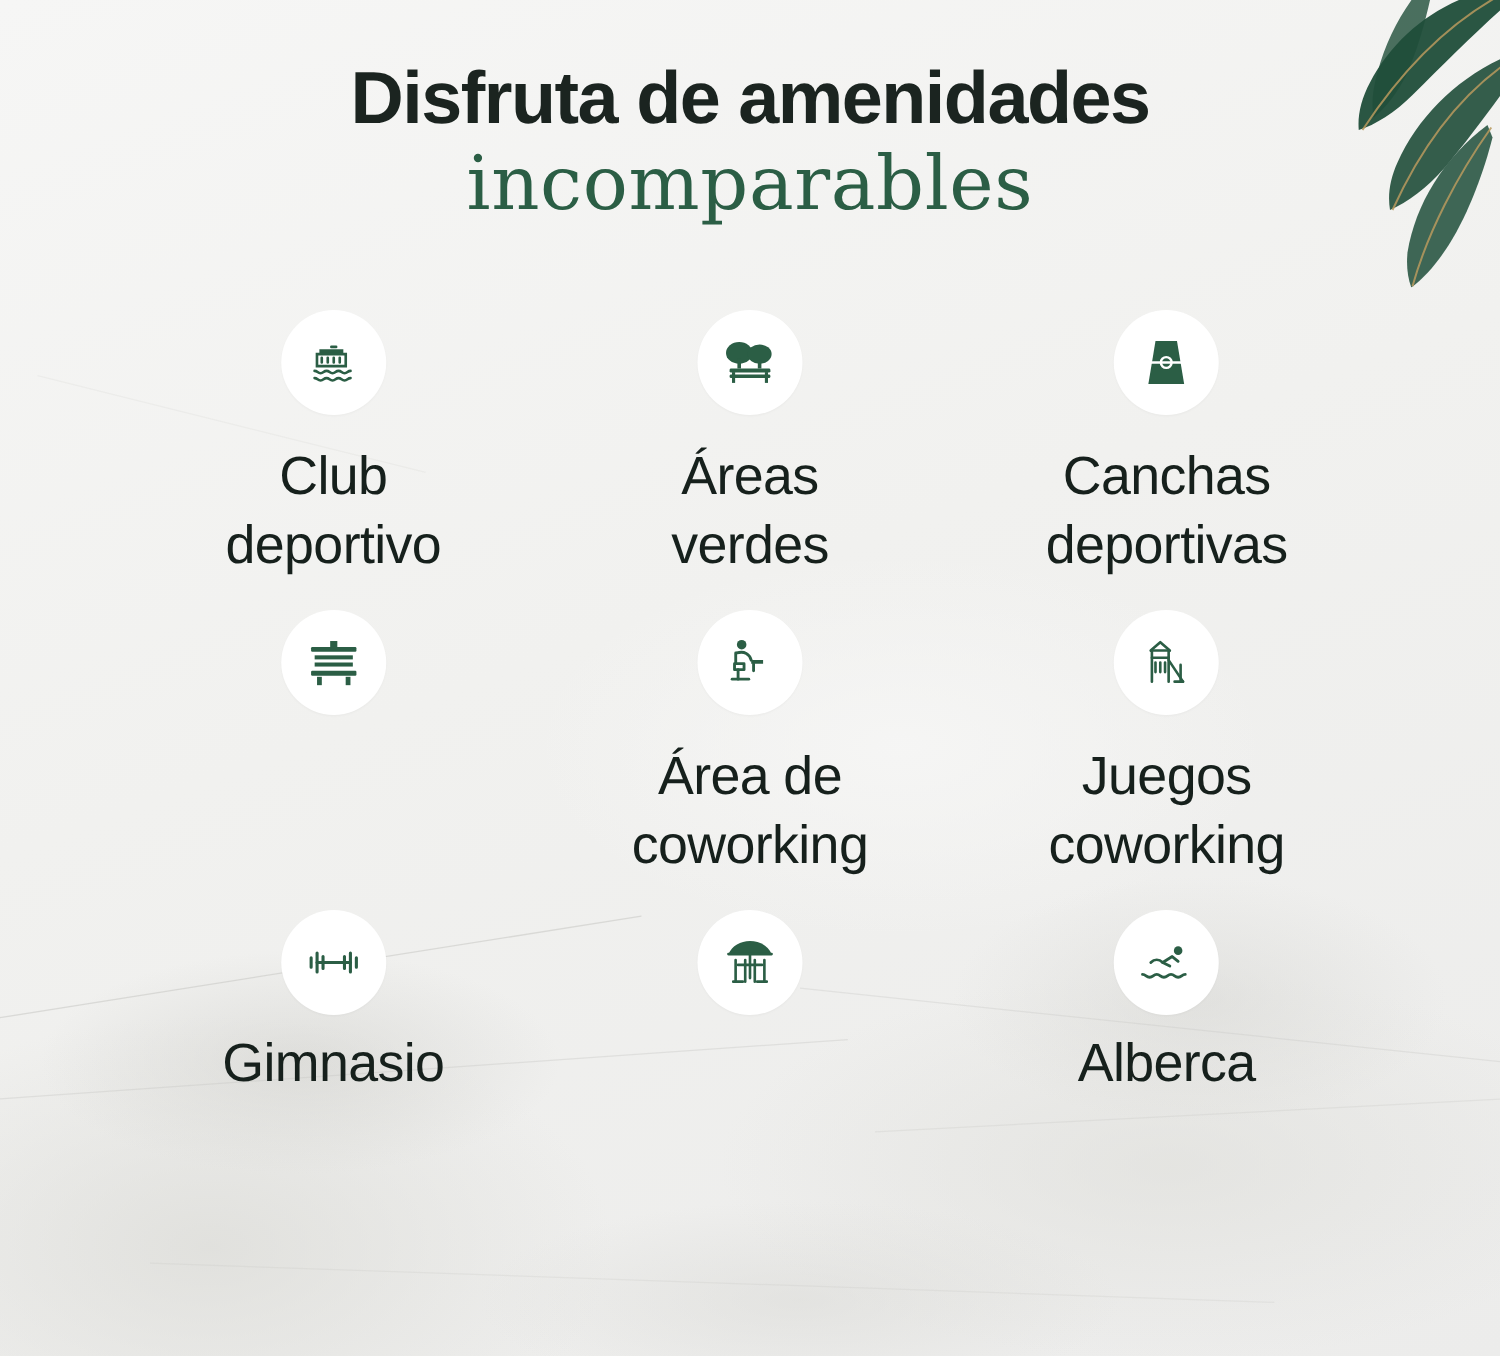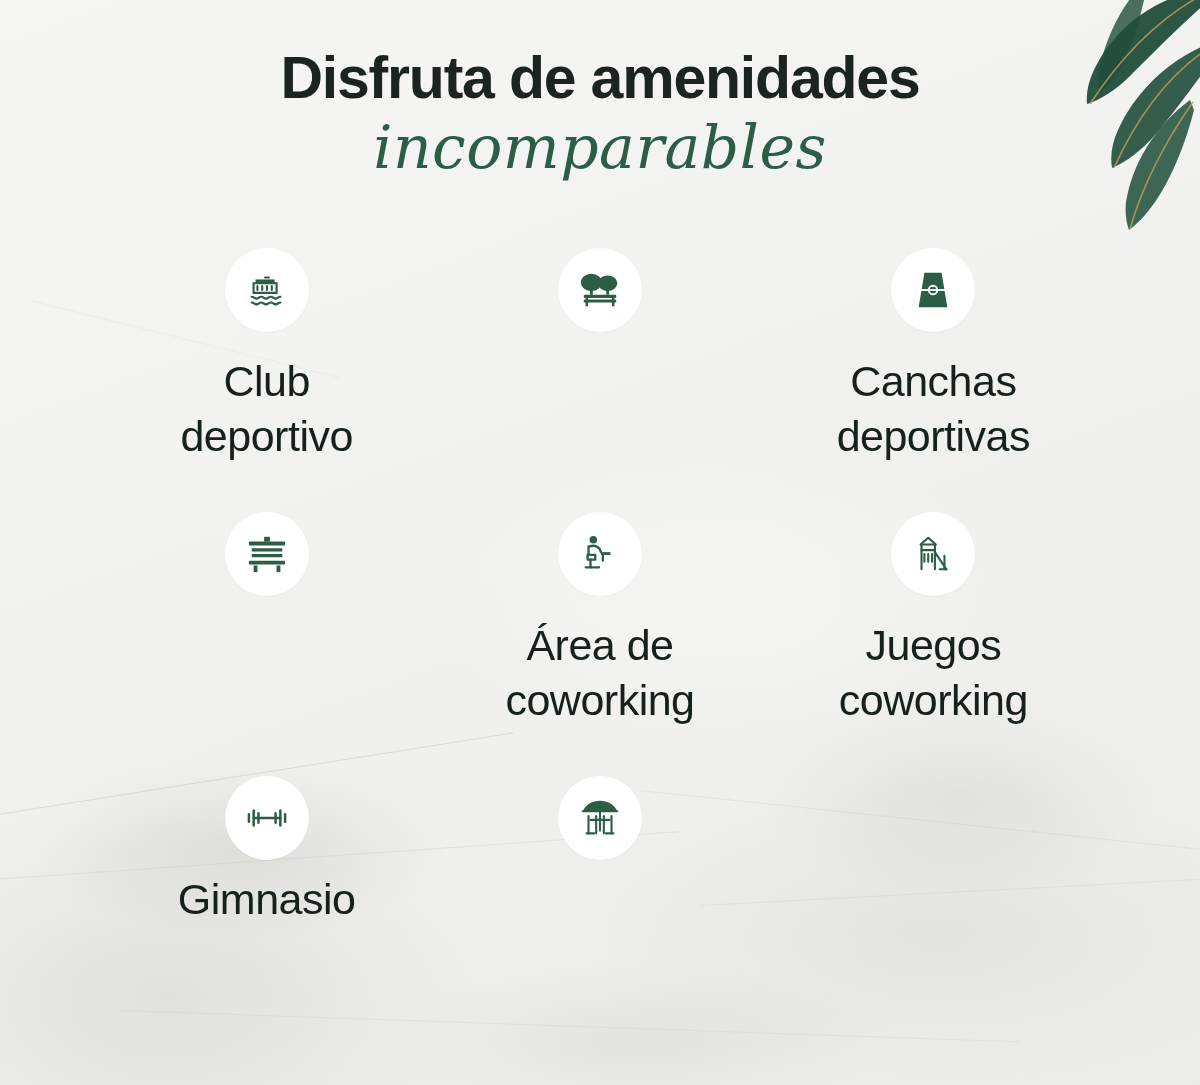--- a/index.html
+++ b/index.html
@@ -73,36 +73,35 @@
     font-weight: 700;
     font-size: 59px;
     letter-spacing: -1.2px;
     color: #1b2420;
     line-height: 1.05;
   }
   .headline .line2 {
     display: block;
     margin-top: 6px;
     font-family: "DejaVu Serif", serif;
-    font-style: italic;
     font-weight: 400;
     font-size: 60px;
     letter-spacing: 0.5px;
     color: #2b5e45;
     line-height: 1.05;
   }
 
   .grid {
     position: absolute;
     top: 248px;
     left: 100px;
     width: 1000px;
     display: grid;
     grid-template-columns: repeat(3, 1fr);
-    row-gap: 48px;
+    row-gap: 24px;
   }
   .cell {
     display: flex;
     flex-direction: column;
     align-items: center;
   }
   .badge {
     width: 84px;
     height: 84px;
     border-radius: 50%;
@@ -187,20 +186,22 @@
             <ellipse cx="33" cy="16" rx="10" ry="8"></ellipse>
             <rect x="14.5" y="20" width="3" height="8"></rect>
             <rect x="31.5" y="21" width="3" height="7"></rect>
             <rect x="8" y="28" width="34" height="3.4" rx="1.2"></rect>
             <rect x="8" y="33" width="34" height="3" rx="1.2"></rect>
             <rect x="10" y="31" width="2.6" height="9"></rect>
             <rect x="37.4" y="31" width="2.6" height="9"></rect>
           </g>
         </svg>
       </div>
+      <div class="label">Áreas
+verdes</div>
     </div>
 
     <div class="cell">
       <div class="badge">
         <svg width="42" height="46" viewBox="0 0 44 48">
           <path d="M13 6h18l6 36H7z" fill="#2b5e45"></path>
           <g stroke="#ffffff" stroke-width="2" fill="none">
             <path d="M9 24h26"></path>
             <circle cx="22" cy="24" r="4.5"></circle>
           </g>
@@ -284,15 +285,28 @@
             <path d="M6 17h36"></path>
             <path d="M24 17v20"></path>
             <path d="M14 26h20"></path>
             <path d="M12 22v18M20 22v18M28 22v18M36 22v18"></path>
             <path d="M10 40h8M30 40h8"></path>
           </g>
         </svg>
       </div>
     </div>
 
+    <div class="cell row3">
+      <div class="badge">
+        <svg width="48" height="38" viewBox="0 0 50 40">
+          <g fill="none" stroke="#2b5e45" stroke-width="2.4" stroke-linecap="round" stroke-linejoin="round">
+            <circle cx="35" cy="10" r="3.6" fill="#2b5e45" stroke="none"></circle>
+            <path d="M12 20c3-3 7-3 10 0l6 3"></path>
+            <path d="M22 20l8-5 5 4"></path>
+            <path d="M5 30c3 0 3 2.4 6 2.4s3-2.4 6-2.4 3 2.4 6 2.4 3-2.4 6-2.4 3 2.4 6 2.4 3-2.4 6-2.4"></path>
+          </g>
+        </svg>
+      </div>
+      <div class="label">Alberca</div>
+    </div>
 
   </div>
 </div>
 
 </body></html>

